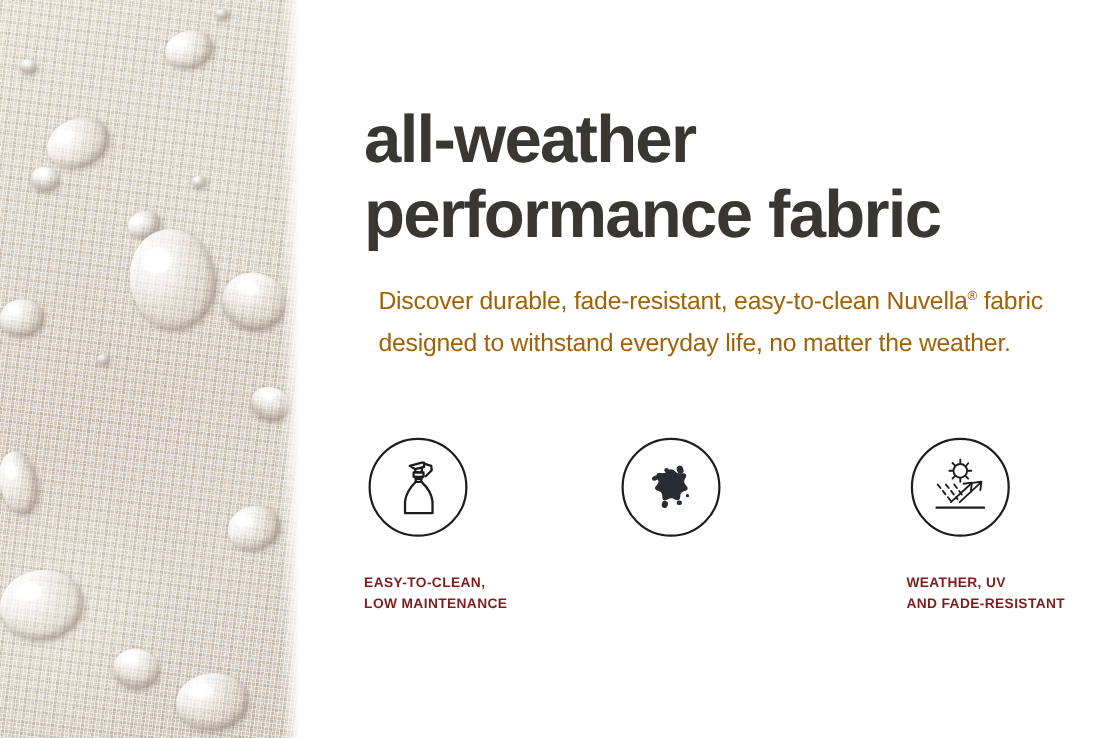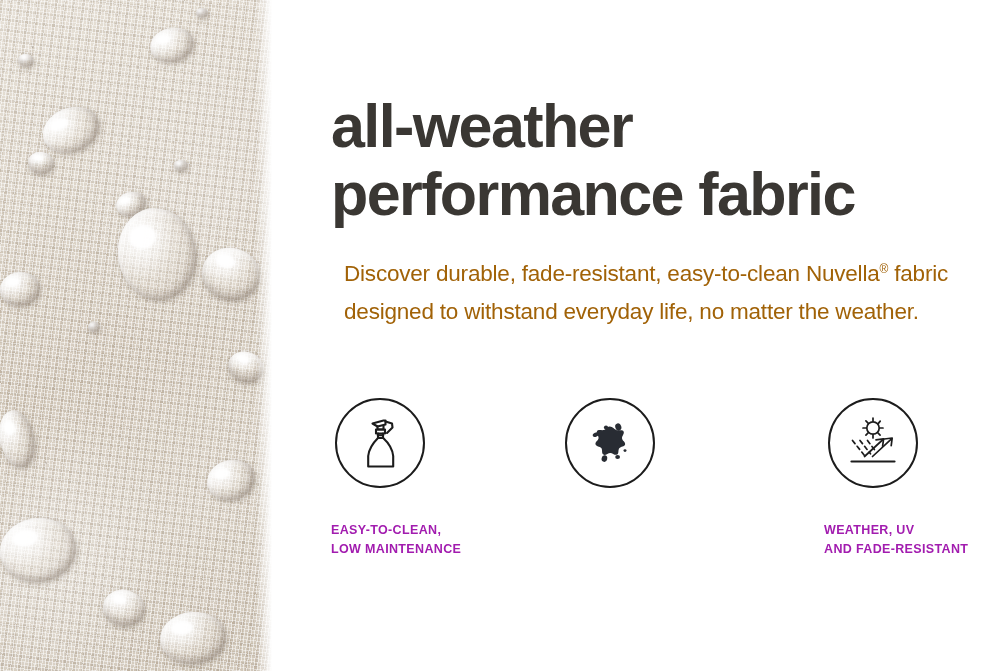--- a/index.html
+++ b/index.html
@@ -198,21 +198,21 @@
   }
   .icon-circle svg { display: block; }
 
   .feature-label {
     margin: 0;
     padding-top: 33px;
     font-size: 12.5px;
     line-height: 19px;
     font-weight: bold;
     letter-spacing: 0.35px;
-    color: #a21caf;
+    color: #7f1d1d;
     white-space: pre-line;
   }
 </style>
 </head>
 <body>
 
 <div class="promo-banner">
 
   <div class="photo-panel">
     <div class="fabric-base"></div>

